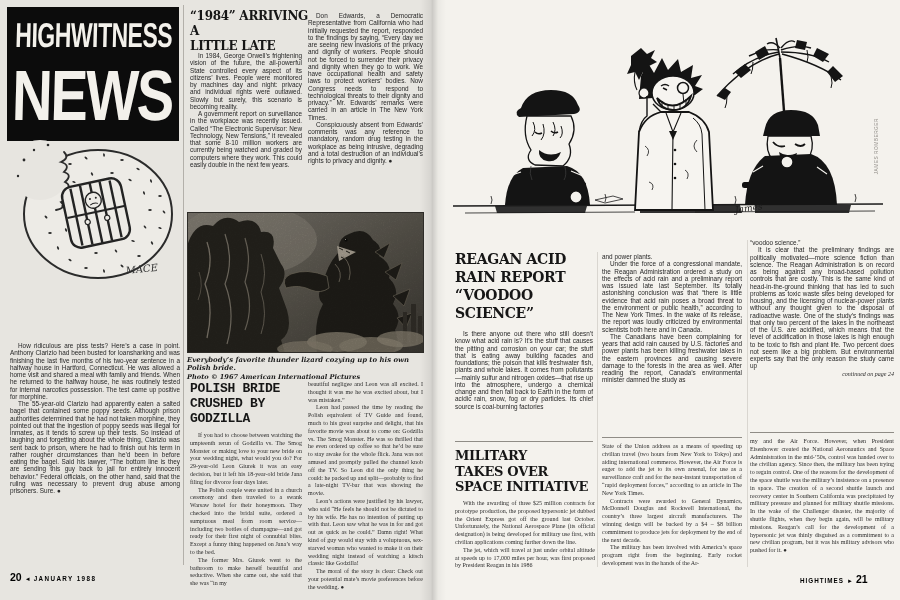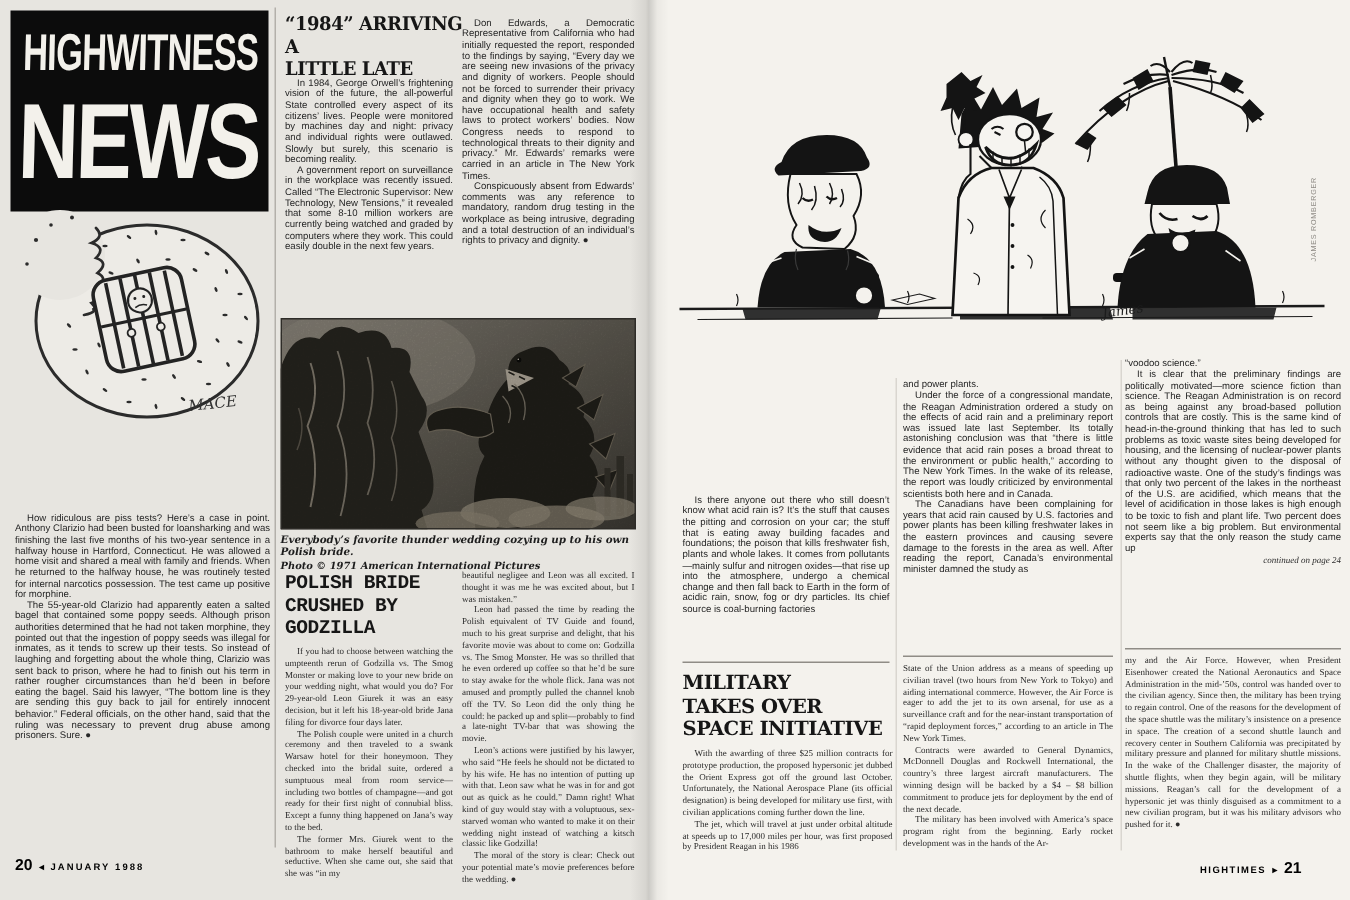--- a/index.html
+++ b/index.html
@@ -177,22 +177,22 @@
       <rect x="231" y="104" width="4" height="28" fill="#34312a"></rect>
       <ellipse cx="150" cy="130" rx="30" ry="10" fill="#978f7d" opacity="0.75"></ellipse>
       <ellipse cx="184" cy="134" rx="32" ry="9" fill="#8d8574" opacity="0.75"></ellipse>
       <ellipse cx="214" cy="127" rx="24" ry="8" fill="#978f7d" opacity="0.7"></ellipse>
       <ellipse cx="118" cy="137" rx="28" ry="8" fill="#8d8574" opacity="0.7"></ellipse>
       <rect width="237" height="141" filter="url(#grain)" opacity="0.16"></rect>
       <rect x="0.5" y="0.5" width="236" height="140" fill="none" stroke="#2e2c28" stroke-width="1"></rect>
     </svg>
   </div>
   <div class="abs caption" style="left:187px;top:356px;width:240px;">
-    <div class="cap1">Everybody’s favorite thunder wedding cozying up to his own Polish bride.</div>
-    <div class="cap2">Photo © 1971 American International Pictures</div>
+    <div class="cap1">Everybody’s favorite thunder lizard cozying up to his own Polish bride.</div>
+    <div class="cap2">Photo © 1967 American International Pictures</div>
   </div>
 
   <div class="abs hl" id="polish-hl" style="left:190px;top:381px;width:115px;font-family:Liberation Mono, monospace;">POLISH BRIDE
 CRUSHED BY
 GODZILLA</div>
   <div class="abs serifbody" style="left:190px;top:432px;width:112px;">
     <p class="bp ind">If you had to choose between watching the umpteenth rerun of Godzilla vs. The Smog Monster or making love to your new bride on your wedding night, what would you do? For 29-year-old Leon Giurek it was an easy decision, but it left his 18-year-old bride Jana filing for divorce four days later.</p>
     <p class="bp ind">The Polish couple were united in a church ceremony and then traveled to a swank Warsaw hotel for their honeymoon. They checked into the bridal suite, ordered a sumptuous meal from room service—including two bottles of champagne—and got ready for their first night of connubial bliss. Except a funny thing happened on Jana’s way to the bed.</p>
     <p class="bp ind">The former Mrs. Giurek went to the bathroom to make herself beautiful and seductive. When she came out, she said that she was “in my</p>
   </div>
@@ -290,20 +290,24 @@
 
       <path d="M56 196 q2 4 0 8 M170 194 q2 4 0 8 M300 196 q2 4 0 8 M420 194 q2 4 0 8" stroke="#141414" stroke-width="0.8" fill="none"></path>
     </svg>
   </div>
   <div class="abs" id="ill-credit" style="left:874px;top:118px;">JAMES ROMBERGER</div>
   <div class="abs" id="james-sig" style="left:735px;top:203px;">James</div>
 
   <div class="abs colrule" style="left:597px;top:252px;height:315px;"></div>
   <div class="abs colrule" style="left:747px;top:240px;height:327px;"></div>
 
+  <div class="abs hl" id="reagan-hl" style="left:455px;top:250px;width:145px;">REAGAN ACID
+RAIN REPORT
+“VOODOO
+SCIENCE”</div>
   <div class="abs sansbody" style="left:455px;top:330px;width:138px;">
     <p class="bp ind">Is there anyone out there who still doesn’t know what acid rain is? It’s the stuff that causes the pitting and corrosion on your car; the stuff that is eating away building facades and foundations; the poison that kills freshwater fish, plants and whole lakes. It comes from pollutants—mainly sulfur and nitrogen oxides—that rise up into the atmosphere, undergo a chemical change and then fall back to Earth in the form of acidic rain, snow, fog or dry particles. Its chief source is coal-burning factories</p>
   </div>
   <div class="abs sansbody" style="left:602px;top:253px;width:140px;">
     <p class="bp">and power plants.</p>
     <p class="bp ind">Under the force of a congressional mandate, the Reagan Administration ordered a study on the effects of acid rain and a preliminary report was issued late last September. Its totally astonishing conclusion was that “there is little evidence that acid rain poses a broad threat to the environment or public health,” according to The New York Times. In the wake of its release, the report was loudly criticized by environmental scientists both here and in Canada.</p>
     <p class="bp ind">The Canadians have been complaining for years that acid rain caused by U.S. factories and power plants has been killing freshwater lakes in the eastern provinces and causing severe damage to the forests in the area as well. After reading the report, Canada’s environmental minister damned the study as</p>
   </div>
   <div class="abs sansbody" style="left:750px;top:239px;width:144px;">
     <p class="bp">“voodoo science.”</p>

